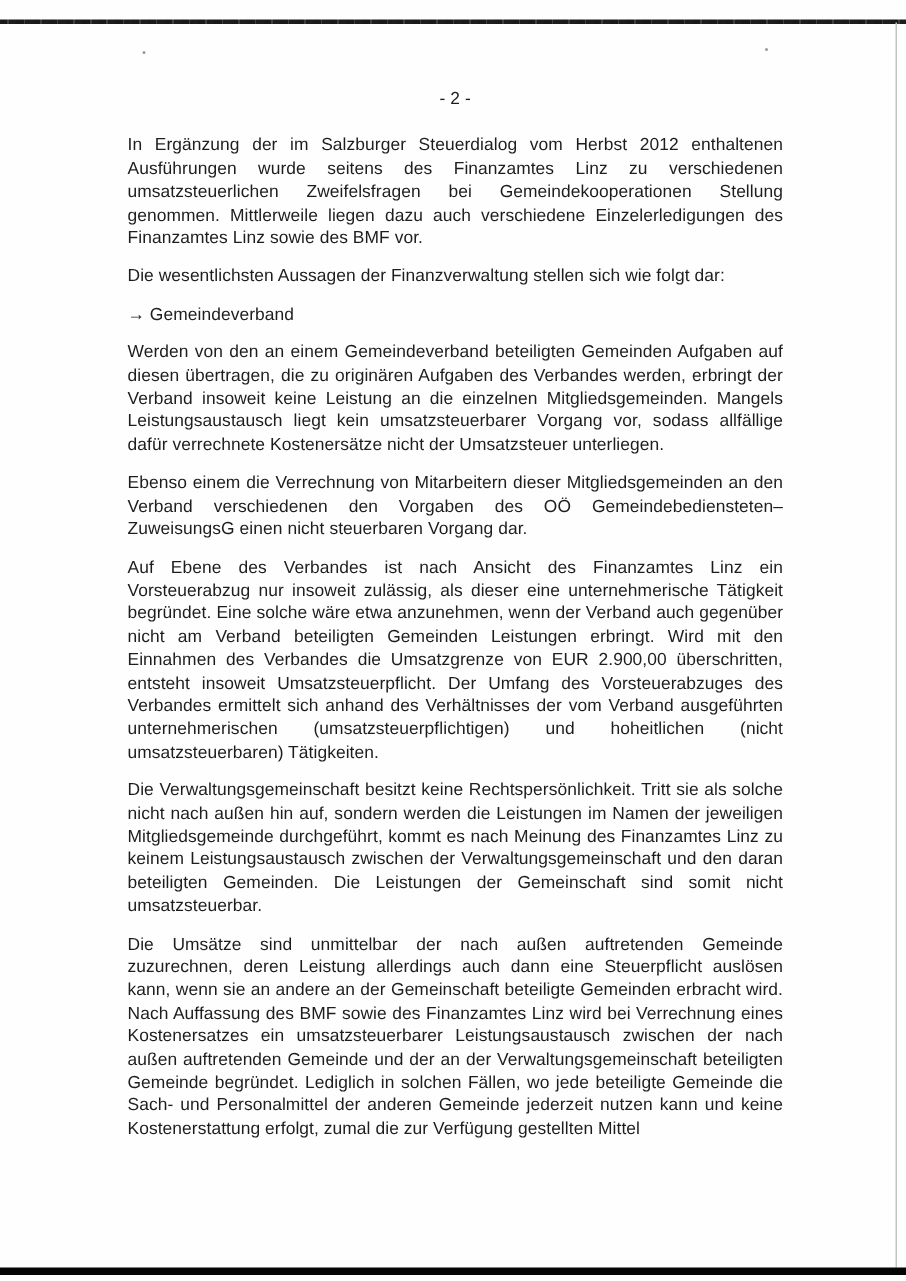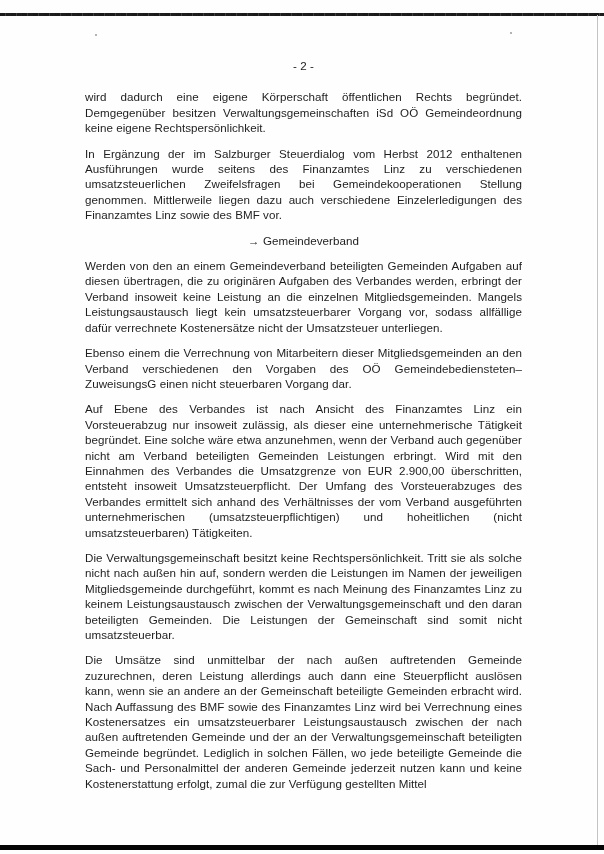--- a/index.html
+++ b/index.html
@@ -55,36 +55,36 @@
     line-height: 15.4px;
     text-align: justify;
     letter-spacing: 0.05px;
   }
   .block { margin: 0 0 10px 0; }
   .page-number {
     text-align: center;
     margin-bottom: 16px;
   }
   .heading {
-    text-align: center;
+    text-align: left;
     margin-top: 4px;
   }
   .bold { font-weight: 400; }
 </style>
 </head>
 <body>
 
 <div class="scan-page">
   <div class="scan-edge-top"></div>
   <div class="scan-speck speck-1"></div>
   <div class="scan-speck speck-2"></div>
   <div class="doc-content">
       <div class="block page-number"><span>- 2 -</span></div>
-      <div class="block paragraph"><span>wird dadurch eine eigene Körperschaft öffentlichen Rechts begründet. Demgegenüber besitzen Verwaltungsgemeinschaften iSd OÖ Gemeindeordnung keine eigene Rechtspersönlichkeit.</span></div>
       <div class="block paragraph"><span>In Ergänzung der im Salzburger Steuerdialog vom Herbst 2012 enthaltenen Ausführungen wurde seitens des Finanzamtes Linz zu verschiedenen </span><span class="bold">umsatzsteuerlichen Zweifelsfragen bei Gemeindekooperationen</span><span> Stellung genommen. Mittlerweile liegen dazu auch verschiedene Einzelerledigungen des Finanzamtes Linz sowie des BMF vor.</span></div>
+      <div class="block paragraph"><span>Die wesentlichsten Aussagen der Finanzverwaltung stellen sich wie folgt dar:</span></div>
       <div class="block heading"><span class="bold">→ Gemeindeverband</span></div>
       <div class="block paragraph"><span>Werden von den an einem Gemeindeverband beteiligten Gemeinden Aufgaben auf diesen übertragen, die zu originären Aufgaben des Verbandes werden, erbringt der Verband insoweit </span><span class="bold">keine Leistung an</span><span> die einzelnen </span><span class="bold">Mitgliedsgemeinden</span><span>. Mangels Leistungsaustausch liegt kein umsatzsteuerbarer Vorgang vor, sodass allfällige dafür verrechnete Kostenersätze </span><span class="bold">nicht der Umsatzsteuer unterliegen</span><span>.</span></div>
       <div class="block paragraph"><span>Ebenso einem die </span><span class="bold">Verrechnung von Mitarbeitern</span><span> dieser Mitgliedsgemeinden </span><span class="bold">an den Verband</span><span> verschiedenen den Vorgaben des OÖ Gemeindebediensteten–ZuweisungsG einen nicht steuerbaren Vorgang dar.</span></div>
       <div class="block paragraph"><span>Auf Ebene des Verbandes ist nach Ansicht des Finanzamtes Linz ein </span><span class="bold">Vorsteuerabzug</span><span> nur insoweit zulässig, als dieser eine </span><span class="bold">unternehmerische Tätigkeit</span><span> begründet. Eine solche wäre etwa anzunehmen, wenn der Verband auch gegenüber nicht am Verband beteiligten Gemeinden Leistungen erbringt. Wird mit den Einnahmen des Verbandes die Umsatzgrenze von EUR 2.900,00 überschritten, entsteht insoweit Umsatzsteuerpflicht. Der Umfang des Vorsteuerabzuges des Verbandes ermittelt sich anhand des Verhältnisses der vom Verband ausgeführten unternehmerischen (umsatzsteuerpflichtigen) und hoheitlichen (nicht umsatzsteuerbaren) Tätigkeiten.</span></div>
       <div class="block paragraph"><span>Die Verwaltungsgemeinschaft besitzt keine Rechtspersönlichkeit. Tritt sie als solche nicht nach außen hin auf, sondern werden die Leistungen im Namen der jeweiligen Mitgliedsgemeinde durchgeführt, kommt es nach Meinung des Finanzamtes Linz </span><span class="bold">zu keinem Leistungsaustausch zwischen der Verwaltungsgemeinschaft</span><span> und den daran </span><span class="bold">beteiligten Gemeinden</span><span>. Die Leistungen der Gemeinschaft sind somit nicht umsatzsteuerbar.</span></div>
       <div class="block paragraph"><span>Die </span><span class="bold">Umsätze sind unmittelbar</span><span> der </span><span class="bold">nach außen auftretenden Gemeinde</span><span> zuzurechnen, deren Leistung allerdings auch dann eine Steuerpflicht auslösen kann, wenn sie an andere an der Gemeinschaft beteiligte Gemeinden erbracht wird. Nach Auffassung des BMF sowie des Finanzamtes Linz wird </span><span class="bold">bei Verrechnung eines Kostenersatzes ein umsatzsteuerbarer Leistungsaustausch</span><span> zwischen der nach außen auftretenden Gemeinde und der an der Verwaltungsgemeinschaft beteiligten Gemeinde begründet. Lediglich in solchen Fällen, wo jede beteiligte Gemeinde die Sach- und Personalmittel der anderen Gemeinde jederzeit nutzen kann und </span><span class="bold">keine Kostenerstattung</span><span> erfolgt, zumal die zur Verfügung gestellten Mittel</span></div>
     </div>
   <div class="scan-edge-right"></div>
   <div class="scan-edge-bottom"></div>
 </div>

